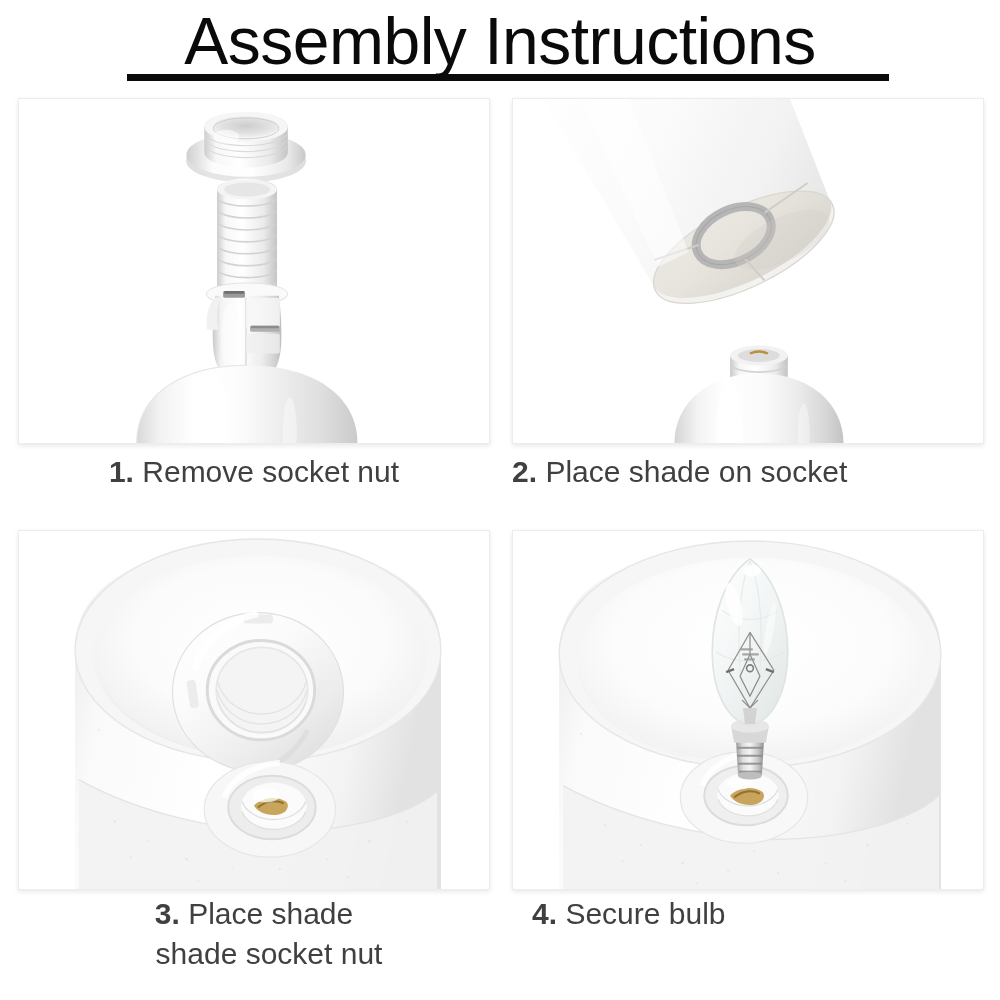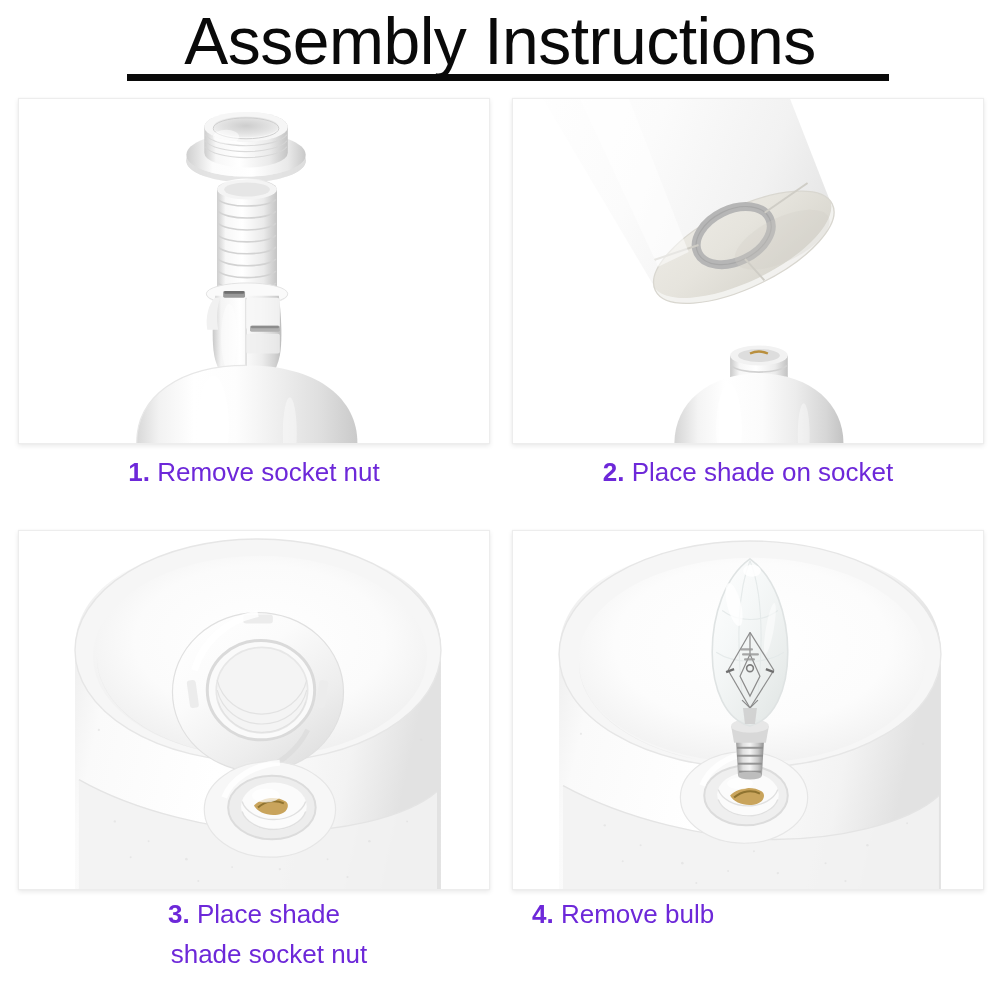--- a/index.html
+++ b/index.html
@@ -59,30 +59,30 @@
   #panel-2 { left: 512px; top: 98px;  width: 472px; height: 346px; }
   #panel-3 { left: 18px;  top: 530px; width: 472px; height: 360px; }
   #panel-4 { left: 512px; top: 530px; width: 472px; height: 360px; }
 
   .panel svg { display: block; width: 100%; height: 100%; }
 
   
   .caption {
     position: absolute;
     font-family: "Liberation Sans", sans-serif;
-    font-size: 26px;
+    font-size: 30px;
     line-height: 40px;
-    color: #6d28d9;
+    color: #404040;
     font-weight: 400;
     white-space: pre;
   }
   .caption .num { font-weight: 700; }
 
   #caption-1 { left: 18px;  top: 452px; width: 472px; text-align: center; }
-  #caption-2 { left: 512px; top: 452px; width: 472px; text-align: center; }
+  #caption-2 { left: 512px; top: 452px; width: 472px; }
   #caption-3 { left: 18px;  top: 894px; width: 472px; text-align: center; }
   #caption-4 { left: 532px; top: 894px; width: 452px; text-align: left; }
   #caption-3 .line2 { display: block; text-indent: 30px; }
 </style>
 </head>
 <body>
 
 <div id="sheet">
 
   <div id="title-block">
@@ -541,15 +541,15 @@
       </g>
     </svg>
   </div>
 
   <div class="caption" id="caption-1"><span class="num">1.</span> <span>Remove socket nut</span></div>
 
   <div class="caption" id="caption-2"><span class="num">2.</span> <span>Place shade on socket</span></div>
 
   <div class="caption" id="caption-3"><span class="num">3.</span> <span>Place shade</span><span class="line2">shade socket nut</span></div>
 
-  <div class="caption" id="caption-4"><span class="num">4.</span> <span>Remove bulb</span></div>
+  <div class="caption" id="caption-4"><span class="num">4.</span> <span>Secure bulb</span></div>
 
 </div>
 
 </body></html>

